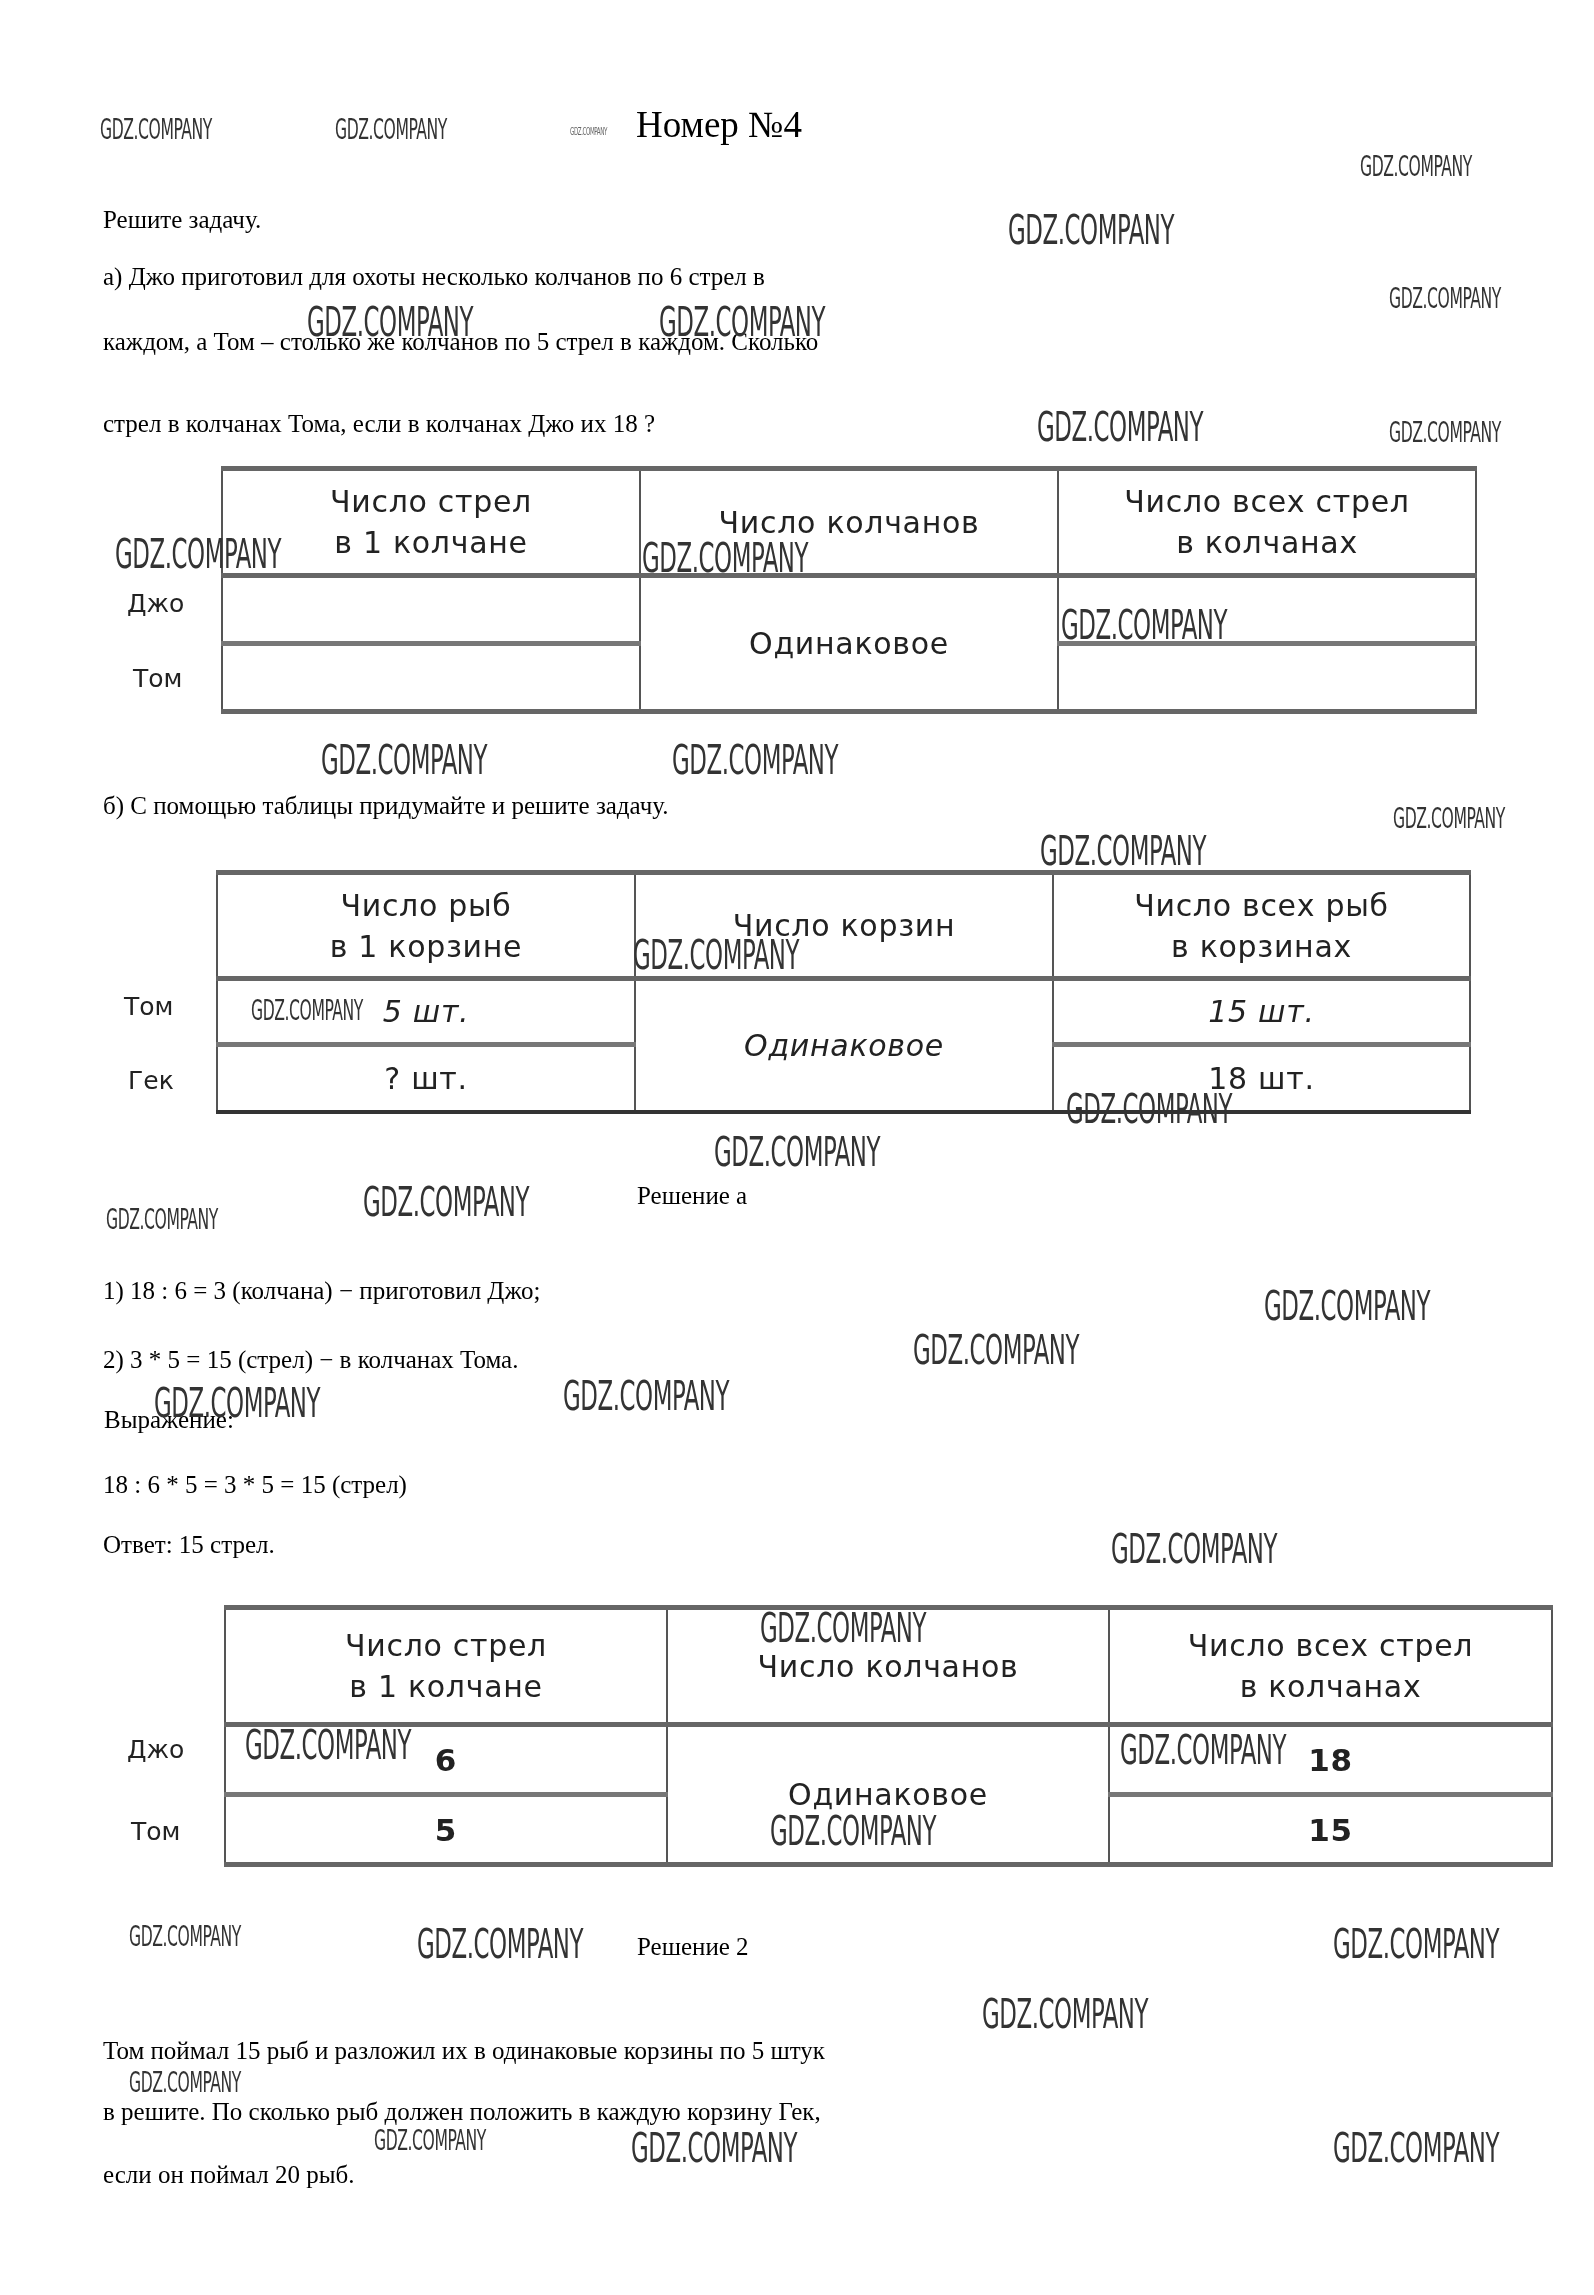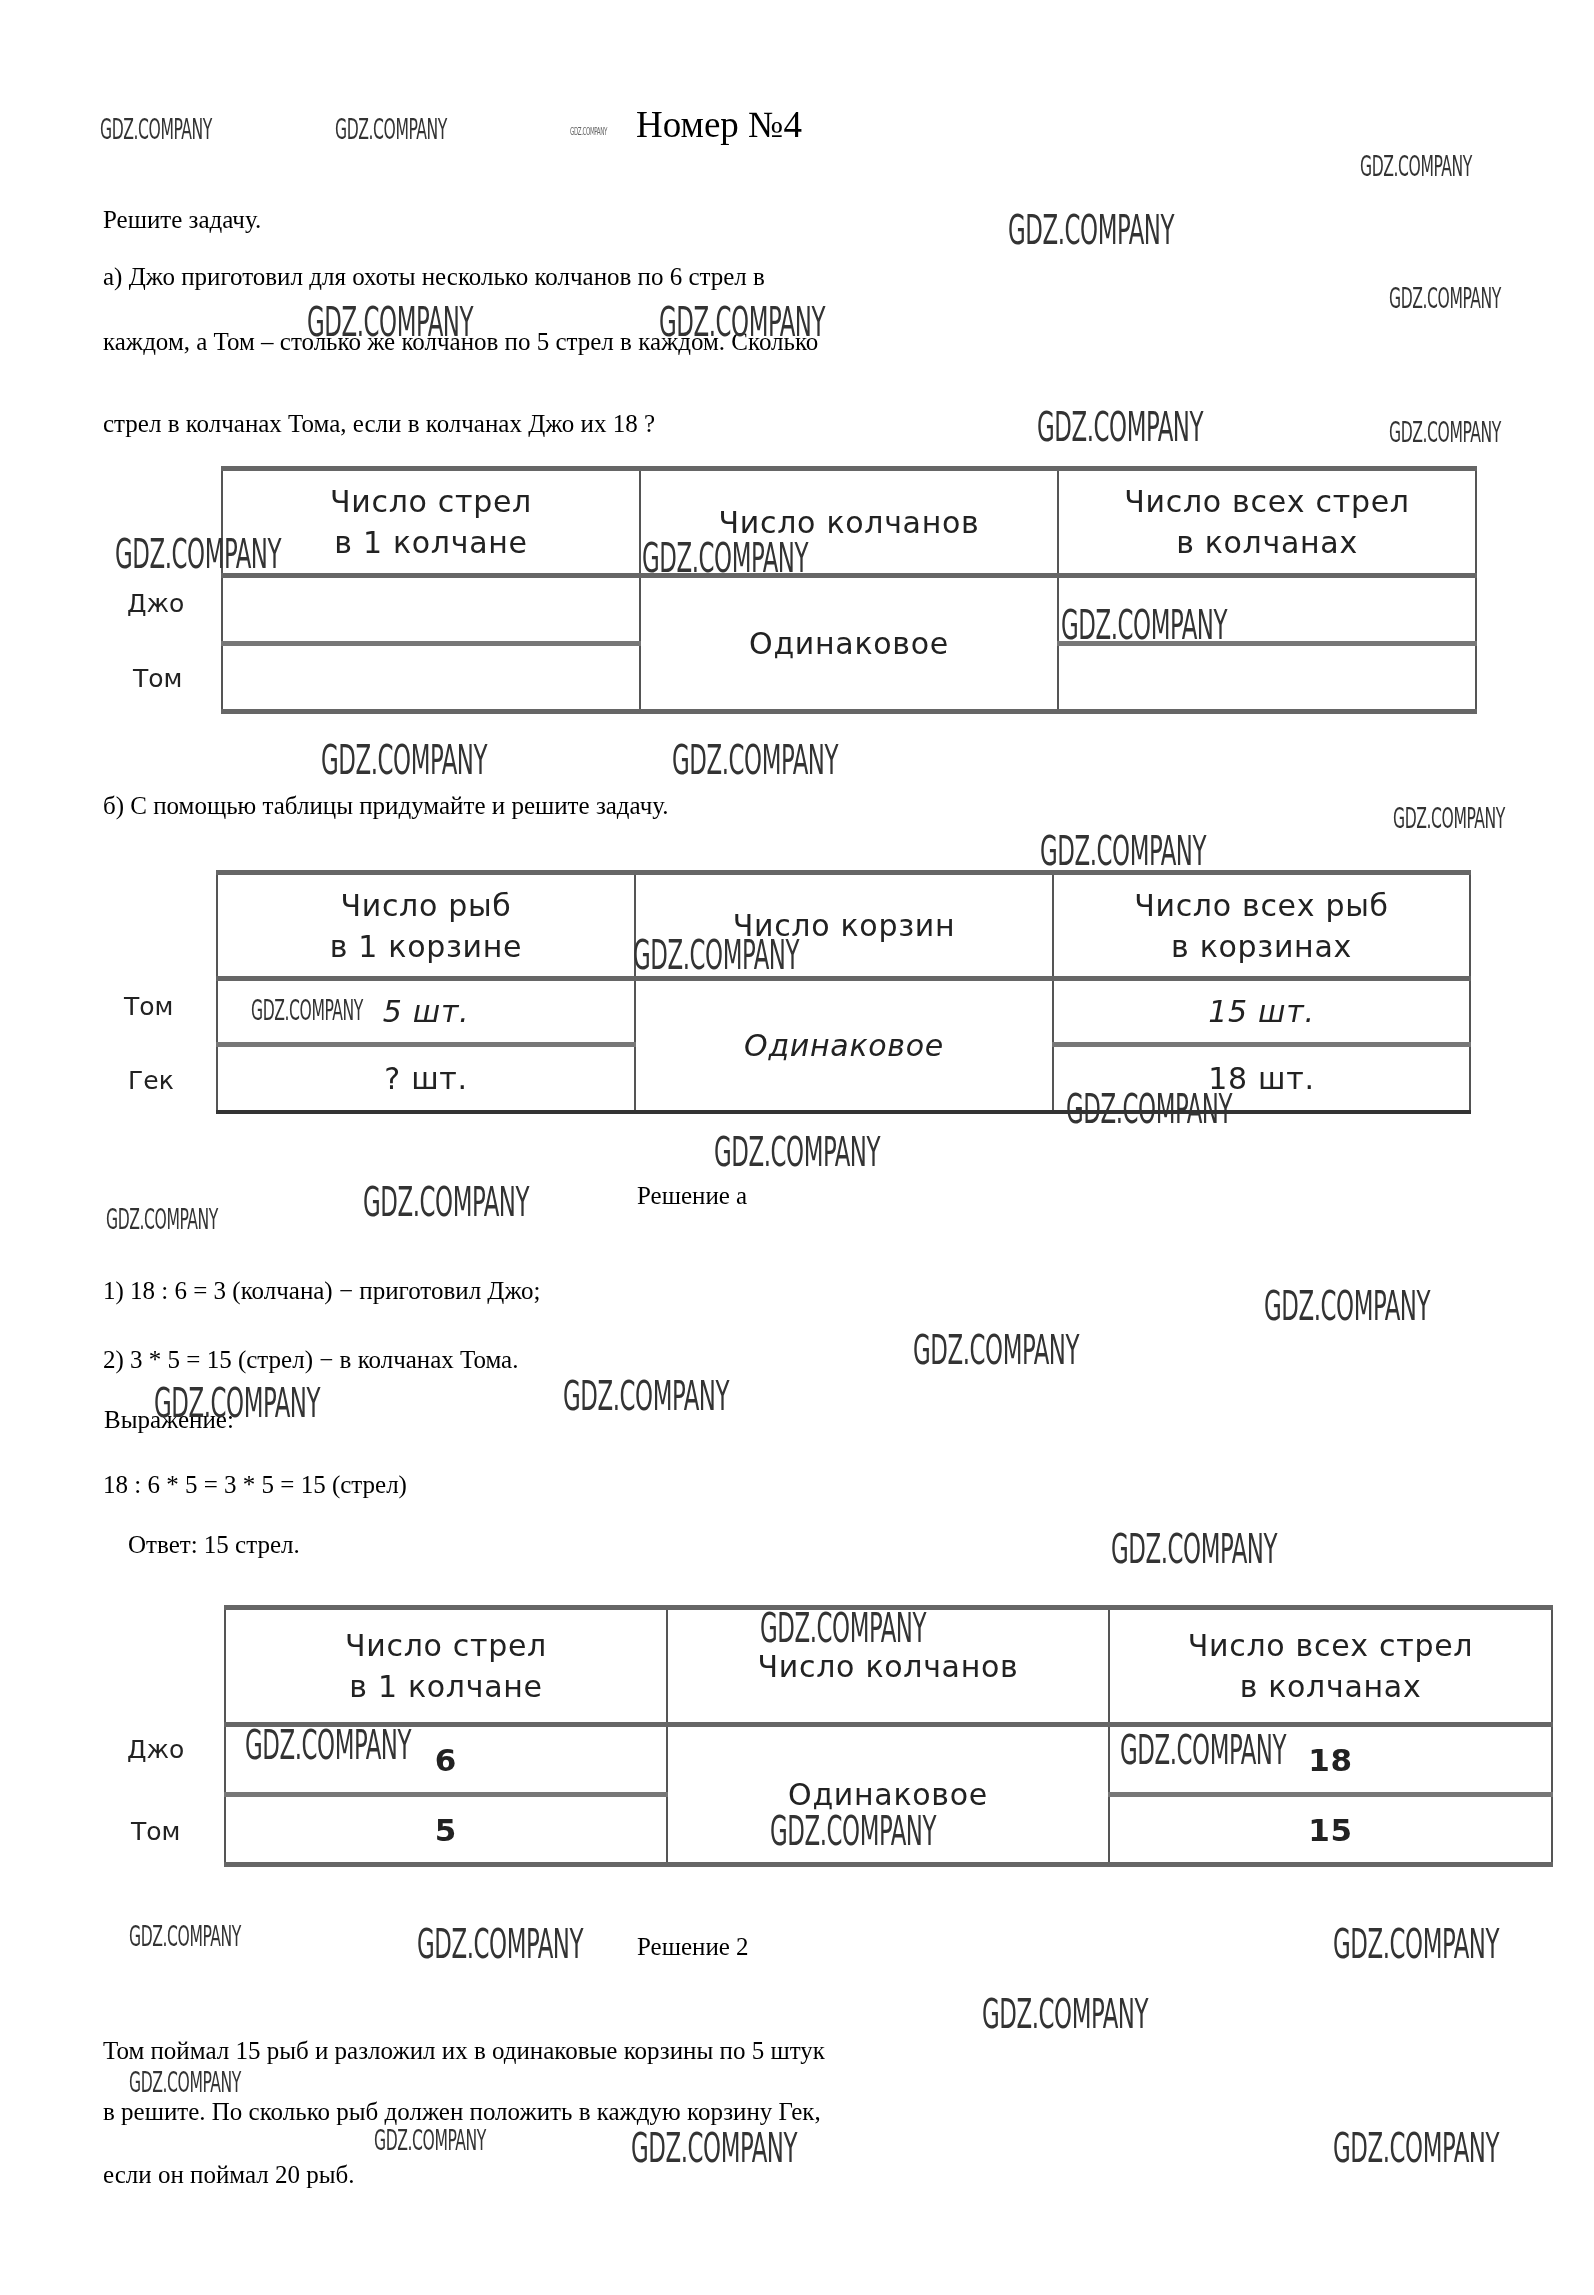--- a/index.html
+++ b/index.html
@@ -102,21 +102,21 @@
     <td class="cell lr" style="border-bottom:4.2px solid #333;">18 шт.</td>
   </tr>
 </tbody>
   </table>
 
 <div class="abs serif" style="left:637px; top:1183px;">Решение а</div>
 <div class="abs serif" style="left:103px; top:1278px;">1) 18 : 6 = 3 (колчана) − приготовил Джо;</div>
 <div class="abs serif" style="left:103px; top:1347px;">2) 3 * 5 = 15 (стрел) − в колчанах Тома.</div>
 <div class="abs serif" style="left:104px; top:1407px;">Выражение:</div>
 <div class="abs serif" style="left:103px; top:1472px;">18 : 6 * 5 = 3 * 5 = 15 (стрел)</div>
-<div class="abs serif" style="left:103px; top:1532px;margin-left:25px;">Ответ: 15 стрел.</div>
+<div class="abs serif" style="left:103px; top:1532px;">Ответ: 15 стрел.</div>
 
 <div class="rowlabel" style="left:127px; top:1735px;">Джо</div>
 <div class="rowlabel" style="left:131px; top:1817px;">Том</div>
 <table class="grid" style="left:224px; top:1605px; width:1327px; height:257px;">
   <colgroup>
       <col style="width:442px">
       <col style="width:442px">
       <col style="width:443px">
     </colgroup>
   <tbody>

